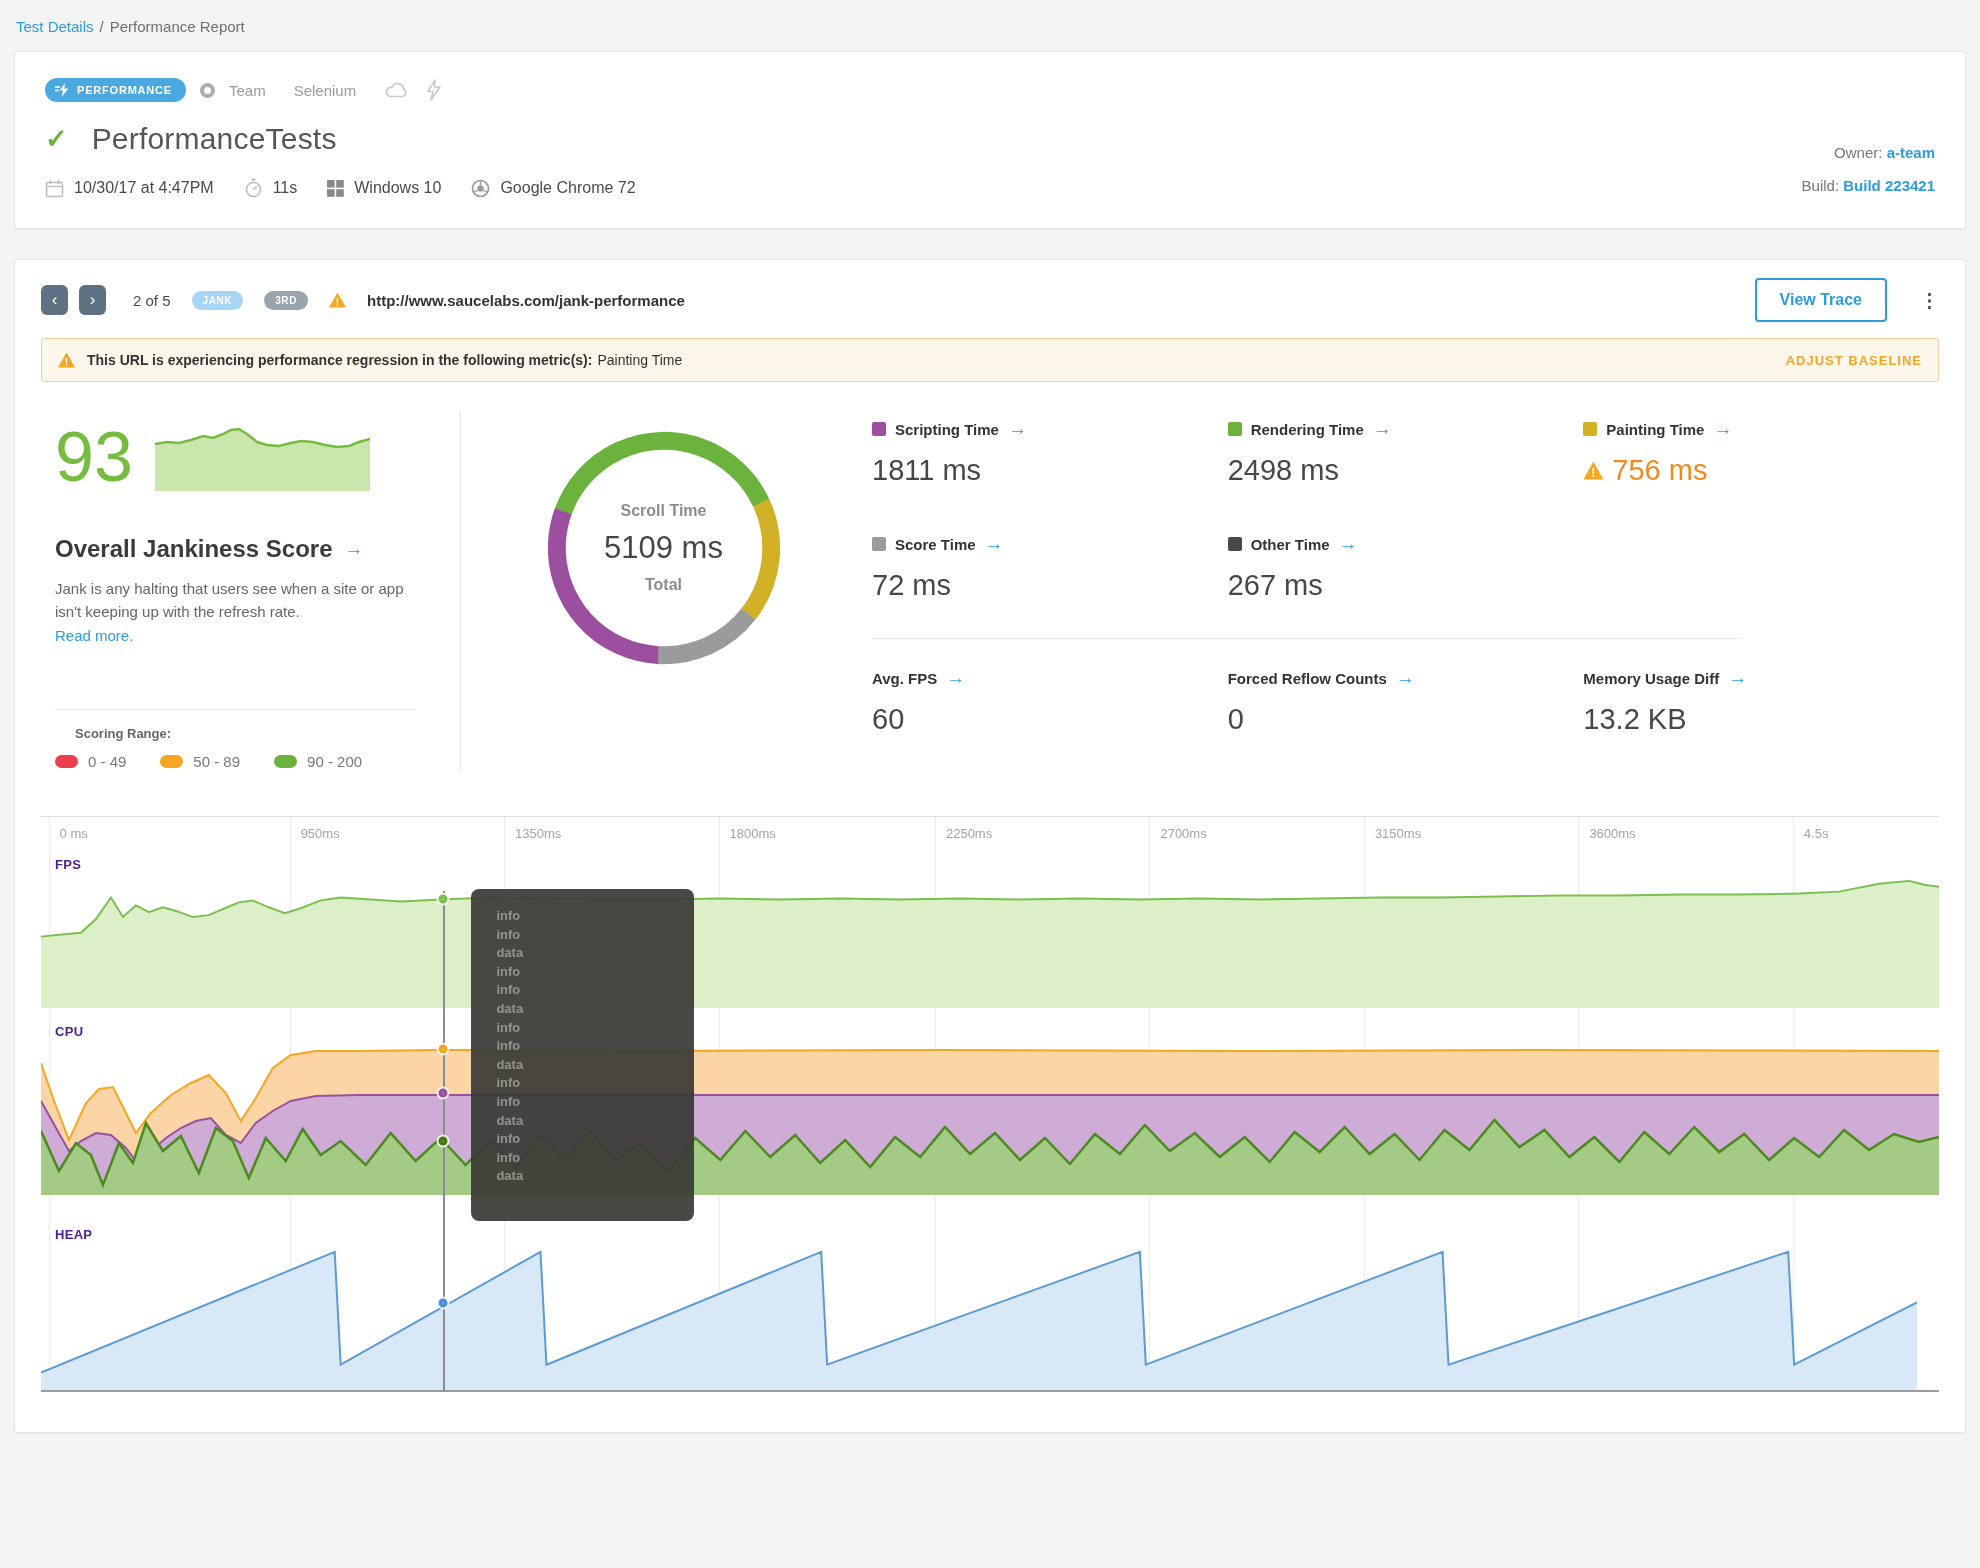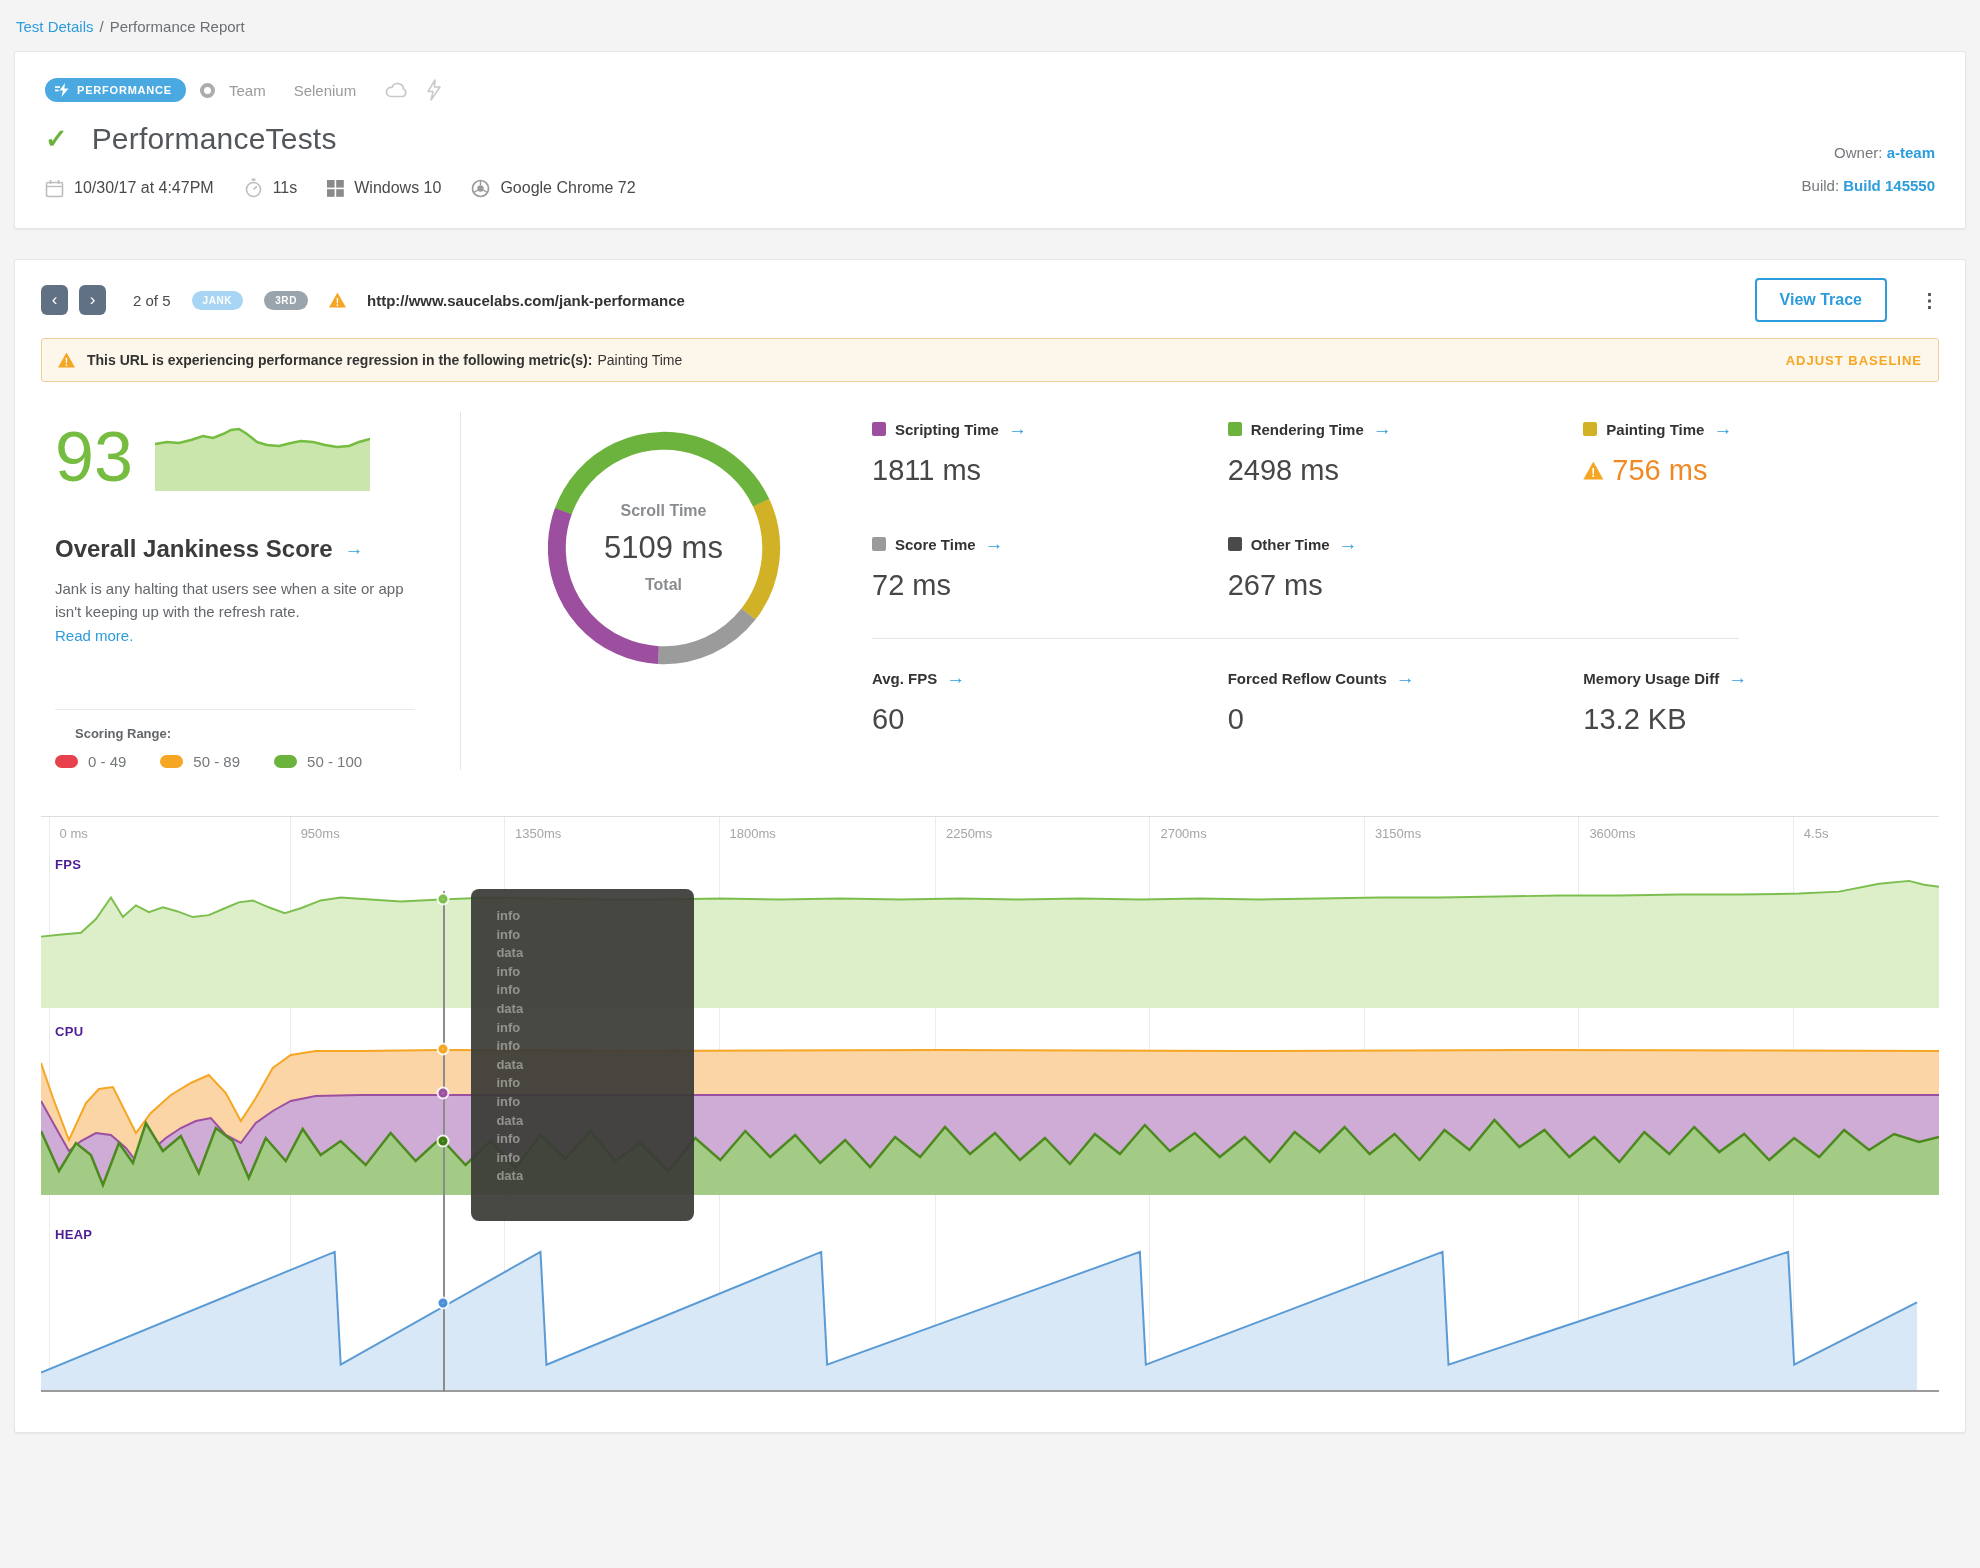--- a/index.html
+++ b/index.html
@@ -177,21 +177,21 @@
             <circle cx="9.5" cy="9.5" r="3.2" fill="#9B9B9B"></circle>
             <line x1="9.5" y1="1.5" x2="9.5" y2="6.3" stroke="#9B9B9B" stroke-width="1.4"></line>
             <line x1="2.6" y1="13.5" x2="6.7" y2="11.1" stroke="#9B9B9B" stroke-width="1.4"></line>
             <line x1="16.4" y1="13.5" x2="12.3" y2="11.1" stroke="#9B9B9B" stroke-width="1.4"></line>
           </svg>
         <span>Google Chrome 72</span>
       </span>
     </div>
     <div class="owner-box">
       <div><span>Owner:</span> <a>a-team</a></div>
-      <div><span>Build:</span> <a>Build 145550</a></div>
+      <div><span>Build:</span> <a>Build 223421</a></div>
     </div>
   </div>
 
   <div class="card main-card">
 
     <div class="nav-row">
       <button class="nav-btn prev">
           <span class="chev-l"></span>
         </button>
       <button class="nav-btn">
@@ -236,21 +236,21 @@
             <span class="sr-item">
                 <span class="sr-pill" style="background: rgb(232, 65, 77);"></span>
                 <span>0 - 49</span>
               </span>
             <span class="sr-item">
                 <span class="sr-pill" style="background: rgb(245, 166, 35);"></span>
                 <span>50 - 89</span>
               </span>
             <span class="sr-item">
                 <span class="sr-pill" style="background: rgb(108, 179, 62);"></span>
-                <span>50 - 100</span>
+                <span>90 - 200</span>
               </span>
           </div>
         </div>
       </div>
 
       <div class="donut-col">
         <div class="donut-wrap">
           <svg id="donut-chart" width="268" height="268" viewBox="0 0 300 300">
               <circle cx="0" cy="0" r="120" fill="none" stroke="#6CB33E" stroke-width="20" stroke-dasharray="282.74333882308133 753.9822368615503" transform="translate(150,150) rotate(200)"></circle>
               <circle cx="0" cy="0" r="120" fill="none" stroke="#D1B126" stroke-width="20" stroke-dasharray="131.9468914507713 753.9822368615503" transform="translate(150,150) rotate(335)"></circle>

